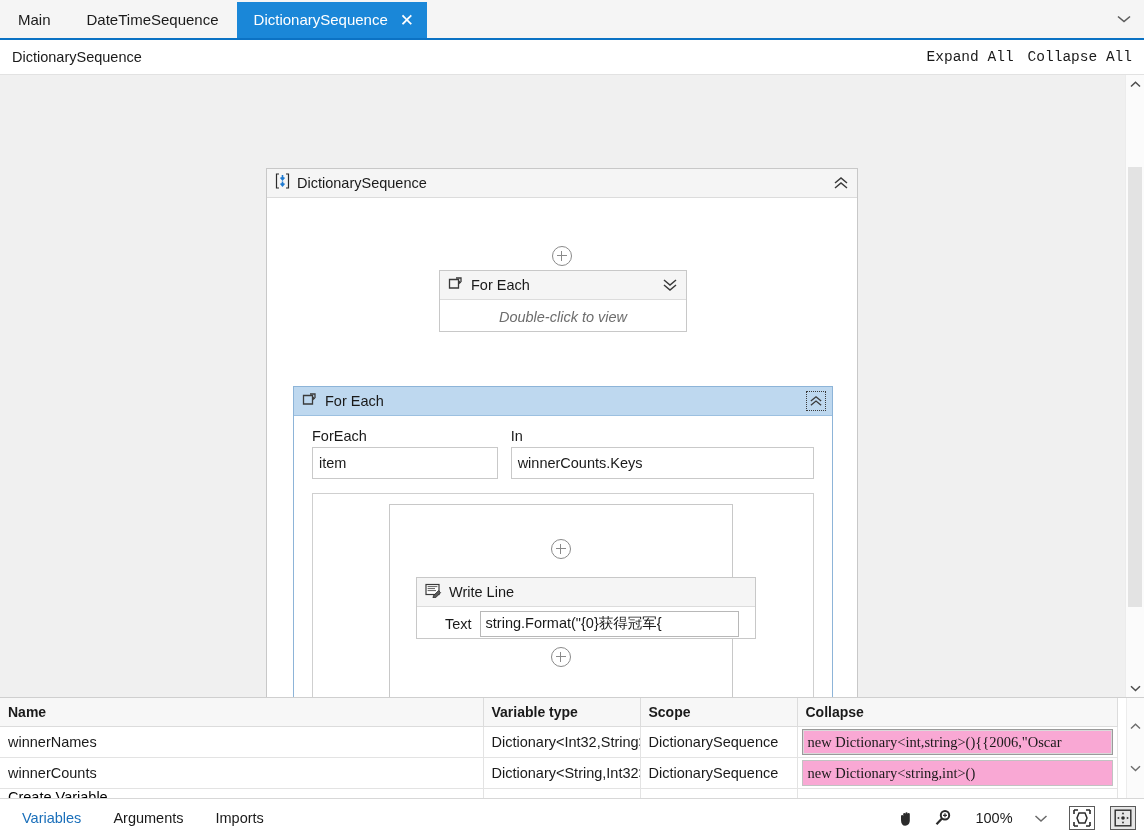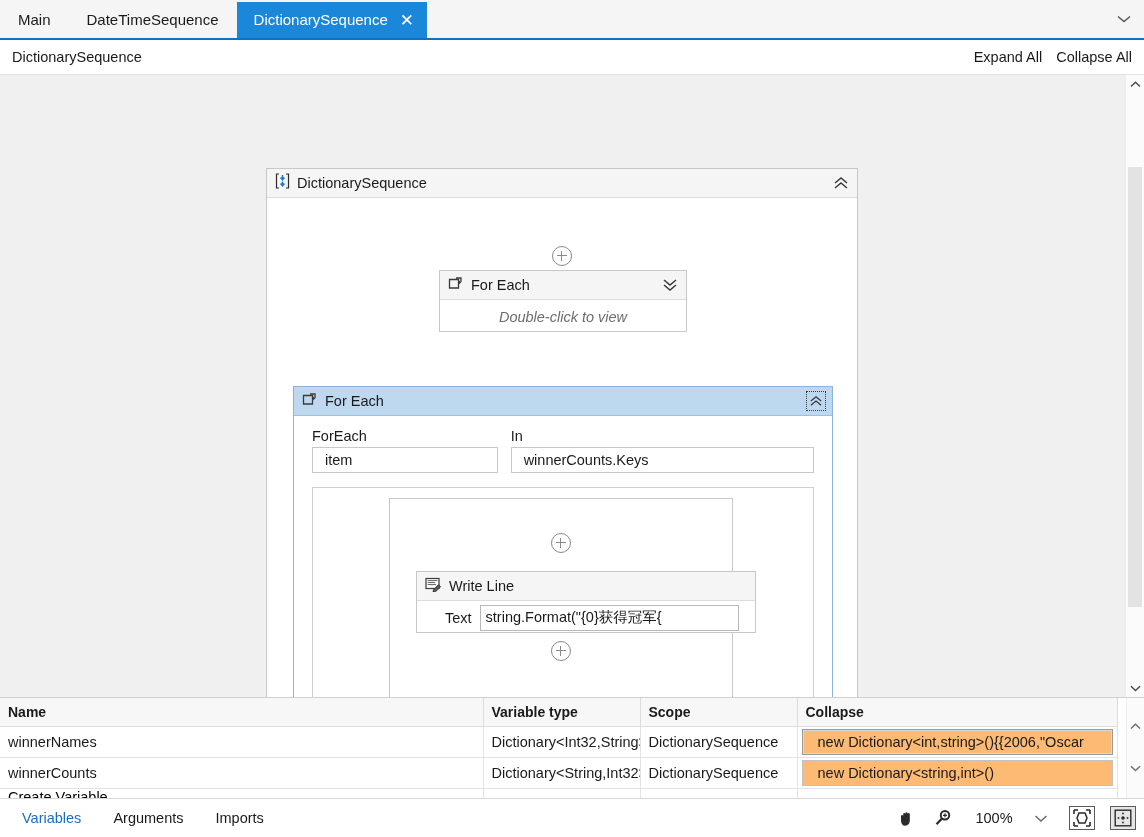--- a/index.html
+++ b/index.html
@@ -72,20 +72,21 @@
   .breadcrumb {
     font-size: 14.5px;
     color: #1a1a1a;
   }
   .bc-spacer { flex: 1 1 auto; }
   .bc-link {
     font-size: 14.5px;
     color: #1a1a1a;
     margin-left: 14px;
     cursor: default;
+    font-family: Liberation Mono, monospace;
   }
 
   
   .canvas-wrap {
     position: relative;
     flex: 1 1 auto;
     background: #f0f0f0;
     overflow: hidden;
   }
   .canvas {
@@ -222,28 +223,28 @@
     display: flex;
     gap: 13px;
     align-items: center;
   }
   .fe-field-label {
     font-size: 14.5px;
     color: #1a1a1a;
     margin-bottom: 3px;
   }
   .fe-input {
-    height: 26px;
+    height: 32px;
     background: #ffffff;
     border: 1px solid #c9c9c9;
     font-size: 14.5px;
     color: #1a1a1a;
     display: flex;
     align-items: center;
-    padding: 0 12px;
+    padding: 0 6px;
     box-sizing: border-box;
     overflow: hidden;
     white-space: nowrap;
   }
   .fe-col-item { width: 186px; }
   .fe-col-in   { width: 304px; }
 
   .fe-dropzone {
     margin-top: 14px;
     height: 246px;
@@ -336,24 +337,25 @@
     font-size: 14.5px;
     white-space: nowrap;
     overflow: hidden;
     background: #ffffff;
   }
   .vartable td.cell-default { padding: 0 4px; }
   .def-box {
     border: 1px solid #c2c2c2;
     height: 24px;
     line-height: 24px;
-    padding: 0 15px;
-    background: #fdba74;
+    padding: 0 5px;
+    background: #f9a8d4;
     overflow: hidden;
     white-space: nowrap;
+    font-family: Liberation Serif, serif;
   }
   .def-box.focused { border: 1px solid #9a9a9a; box-shadow: 0 0 0 1px #d9d9d9 inset; }
   .row-ghost td {
     height: 10px;
     color: #000000;
     border-bottom: none;
   }
   .var-vscroll {
     position: absolute;
     right: 0; top: 0; bottom: 0;

